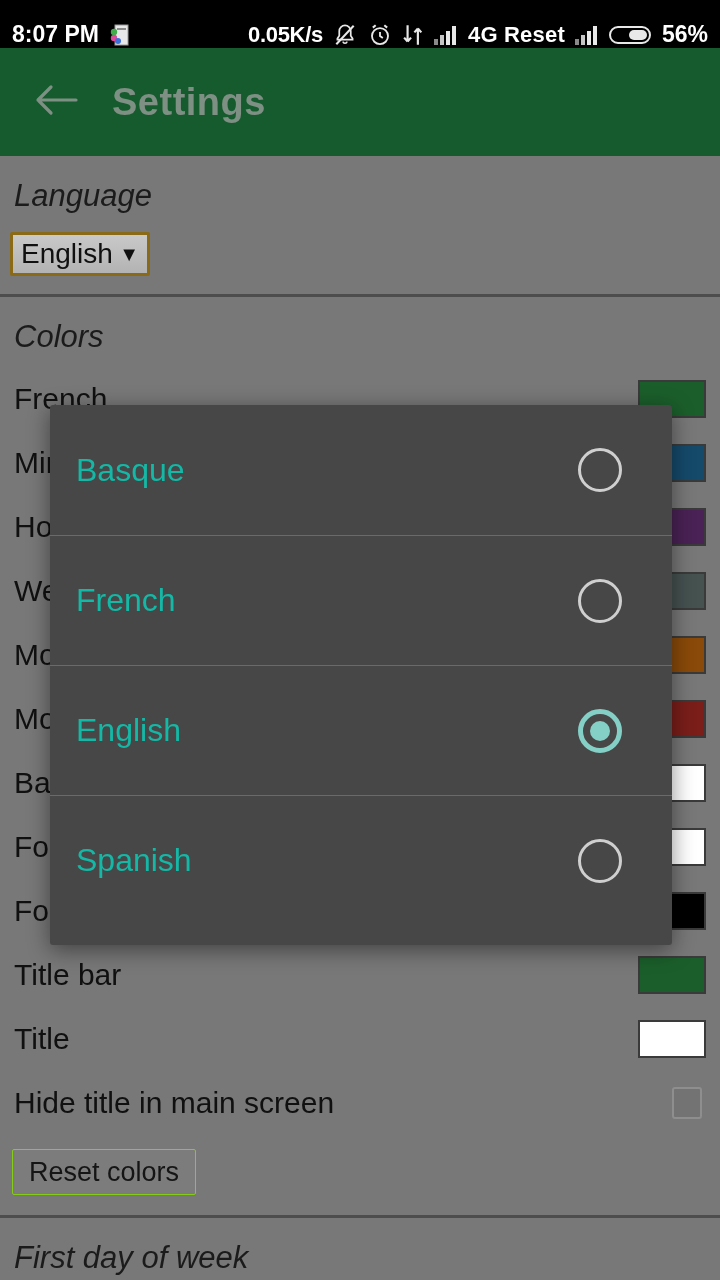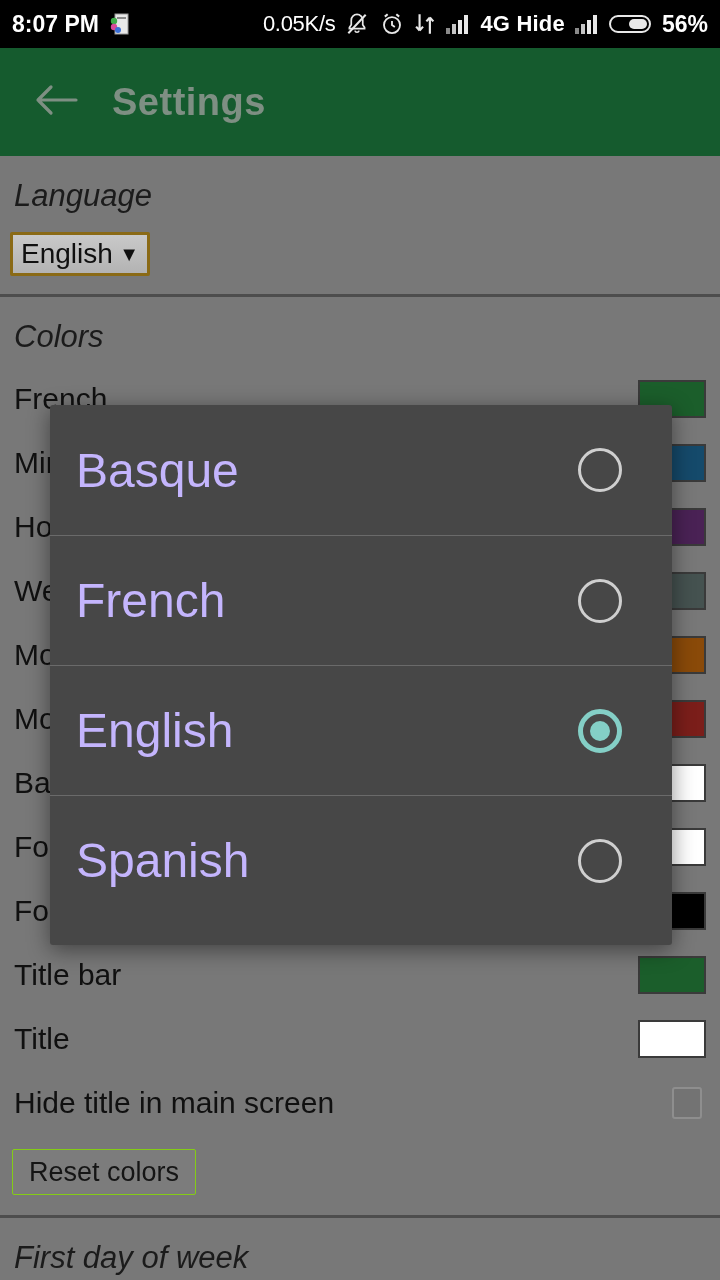--- a/index.html
+++ b/index.html
@@ -8,28 +8,28 @@
     background:#787878;
     font-family:"Liberation Sans", sans-serif;
     overflow:hidden;
   }
   #screen { position:relative; width:720px; height:1280px; overflow:hidden; }
 
   
   #status-bar {
     position:absolute; top:0; left:0; width:720px; height:48px;
     background:#000; color:#fff;
-    display:flex; align-items:center;
+    display:flex; align-items:flex-end;
     font-size:23px; font-weight:bold;
     padding:0 12px;
   }
   #status-left { display:flex; align-items:center; gap:10px; }
   #status-right { display:flex; align-items:center; gap:9px; margin-left:auto; }
   .sb-ico { display:inline-flex; align-items:center; justify-content:center; }
-  #net-speed { font-size:22px; font-weight:normal; letter-spacing:-0.3px; }
+  #net-speed { font-size:22px; font-weight:bold; letter-spacing:-0.3px; }
   #volte-text { font-size:22px; font-weight:bold; letter-spacing:0.2px; }
   #battery-pct { font-size:23px; font-weight:bold; }
   .app-note-ico { width:22px; height:24px; position:relative; }
 
   
   #app-bar {
     position:absolute; top:48px; left:0; width:720px; height:108px;
     background:#155B2E;
     display:flex; align-items:center;
   }
@@ -96,21 +96,21 @@
     border-radius:3px;
     box-shadow:0 5px 22px rgba(0,0,0,0.45);
     overflow:hidden;
   }
   .dlg-item {
     position:relative; height:130px;
     display:flex; align-items:center;
     padding:0 26px;
   }
   .dlg-item + .dlg-item { border-top:1px solid #6a6a6a; }
-  .dlg-label { font-size:48px; color:#c4b5fd; font-weight:400; }
+  .dlg-label { font-size:32px; color:#14b8a6; font-weight:400; }
   .dlg-radio {
     position:absolute; right:50px; top:50%; transform:translateY(-50%);
     width:44px; height:44px; border-radius:50%;
     border:3px solid #cfcfcf;
   }
   .dlg-radio.selected {
     border-color:#84CFC6; border-width:5px;
   }
   .dlg-radio.selected::after {
     content:""; position:absolute;
@@ -160,21 +160,21 @@
         </svg>
       </span>
       <span class="sb-ico">
         <svg width="26" height="24" viewBox="0 0 26 24">
           <rect x="1" y="16" width="4" height="6" fill="#8a8a8a"></rect>
           <rect x="7" y="12" width="4" height="10" fill="#c5c5c5"></rect>
           <rect x="13" y="8" width="4" height="14" fill="#e8e8e8"></rect>
           <rect x="19" y="3" width="4" height="19" fill="#e8e8e8"></rect>
         </svg>
       </span>
-      <span id="volte-text">4G Hide</span>
+      <span id="volte-text">4G Reset</span>
       <span class="sb-ico">
         <svg width="26" height="24" viewBox="0 0 26 24">
           <rect x="1" y="16" width="4" height="6" fill="#8a8a8a"></rect>
           <rect x="7" y="12" width="4" height="10" fill="#c5c5c5"></rect>
           <rect x="13" y="8" width="4" height="14" fill="#e8e8e8"></rect>
           <rect x="19" y="3" width="4" height="19" fill="#e8e8e8"></rect>
         </svg>
       </span>
       <span class="sb-ico">
         <svg width="44" height="24" viewBox="0 0 44 24">

